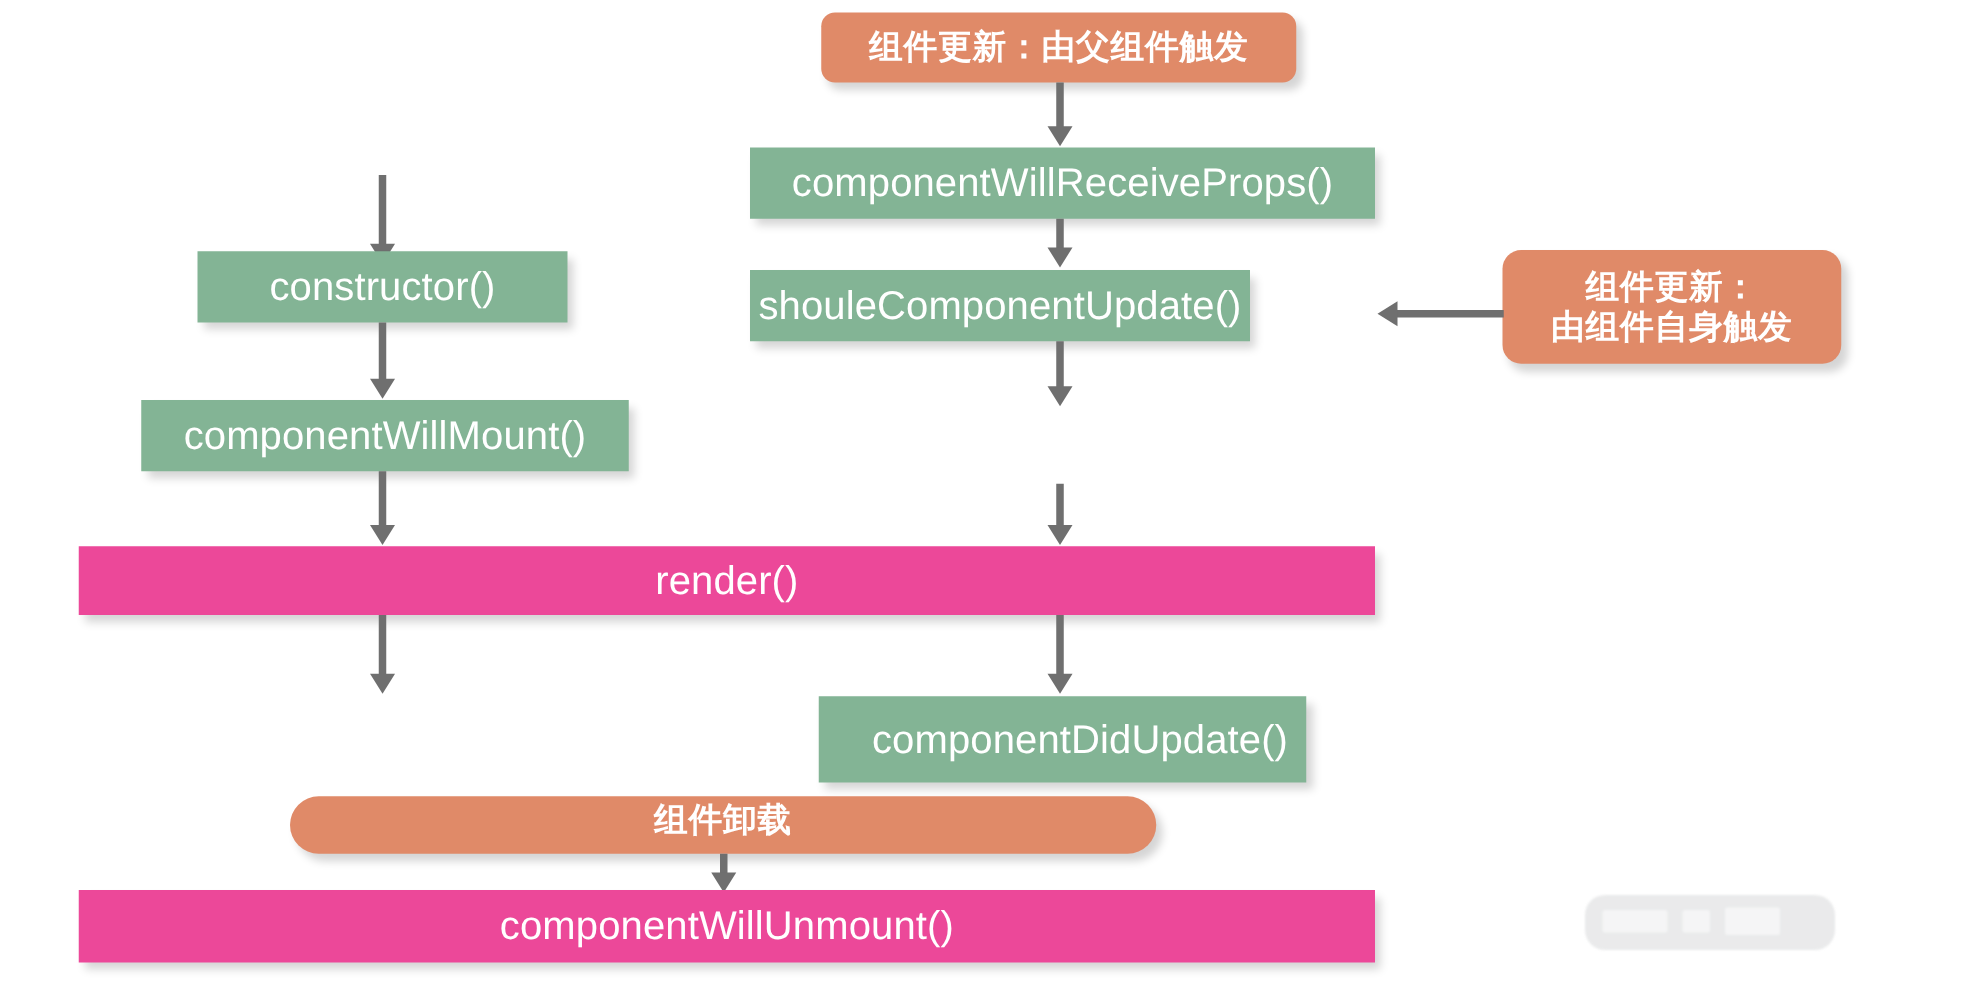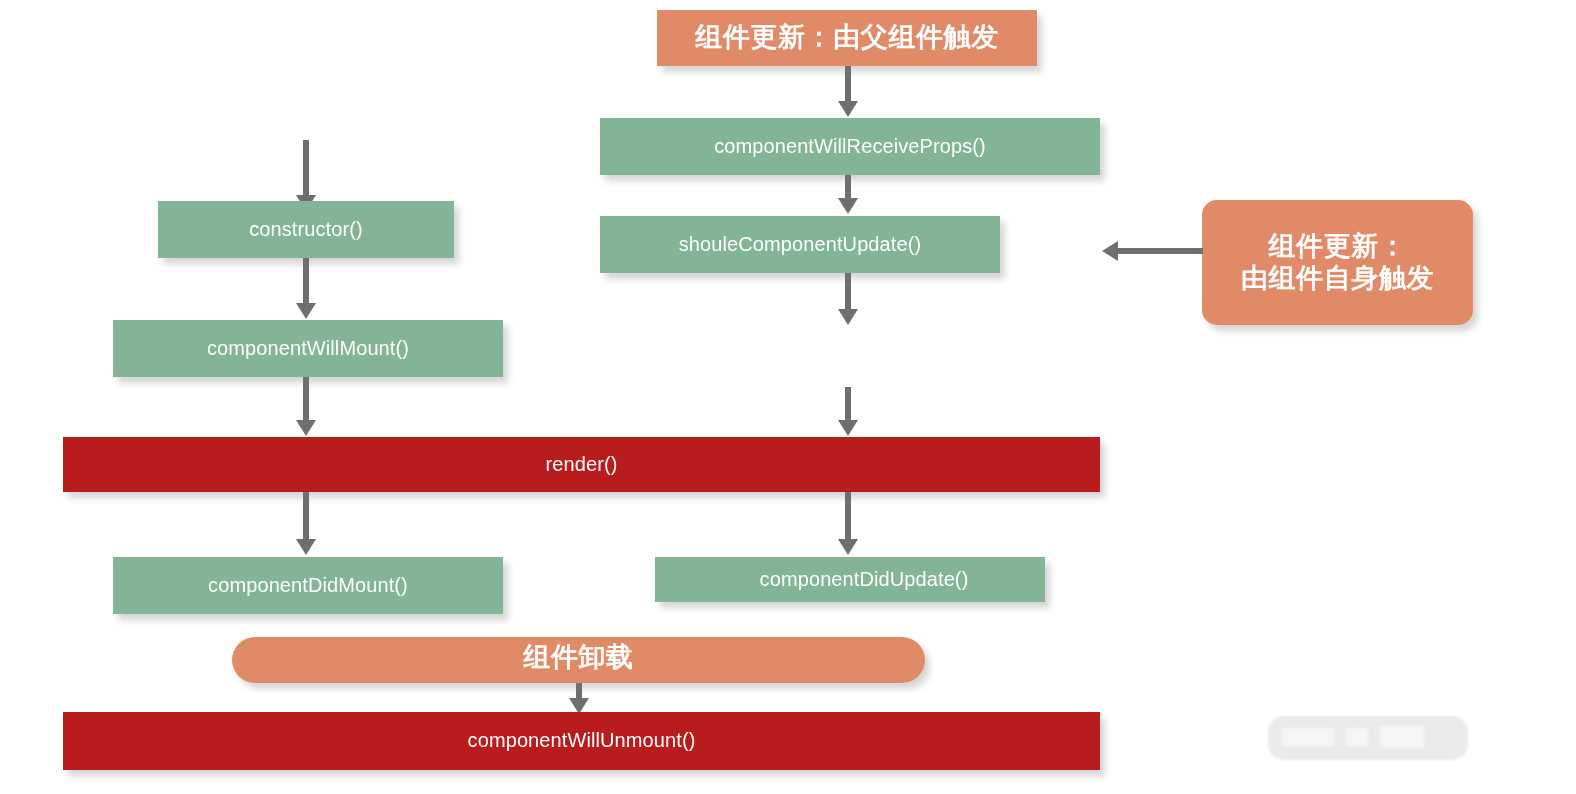--- a/index.html
+++ b/index.html
@@ -25,29 +25,29 @@
     align-items: center;
     justify-content: center;
     color: #ffffff;
     text-align: center;
     line-height: 1.18;
     white-space: pre-line;
     box-shadow: 5px 6px 7px rgba(0,0,0,0.17);
     -webkit-font-smoothing: antialiased;
   }
   .node.green  { background: #83b495; }
-  .node.blue   { background: #b91c1c; }
+  .node.blue   { background: #ec4899; }
   .node.orange { background: #e08a68; }
 
   .node.rect     { border-radius: 0; }
-  .node.rounded  { border-radius: 1px; text-align: center; }
+  .node.rounded  { border-radius: 11px; text-align: center; }
   .node.rounded-lg { border-radius: 15px; }
   .node.pill     { border-radius: 999px; font-family: Liberation Mono, monospace; }
 
-  .node.latin { font-size: 20px; font-weight: 400; letter-spacing: 0.1px; }
+  .node.latin { font-size: 32px; font-weight: 400; letter-spacing: 0.1px; }
   .node.cjk   { font-size: 27px; font-weight: 700; letter-spacing: 0.6px; }
 
   
   .arrow-v {
     position: absolute;
     width: 6px;
     background: #6f6f6f;
   }
   .arrow-v::after {
     content: "";
@@ -109,39 +109,38 @@
   <div class="node orange rounded cjk" style="left:657px; top:10px; width:380px; height:56px;">组件更新：由父组件触发</div>
 
   <div class="arrow-v" style="left:845px; top:66px; height:36px;"></div>
 
   <div class="node green rect latin" style="left:600px; top:118px; width:500px; height:57px;">componentWillReceiveProps()</div>
 
   <div class="arrow-v" style="left:845px; top:175px; height:24px;"></div>
 
   <div class="node green rect latin" style="left:600px; top:216px; width:400px; height:57px;">shouleComponentUpdate()</div>
 
-  <div class="node orange rounded-lg cjk" style="left:1202px; top:200px; width:271px; height:125px;border-radius:15px;">组件更新：
+  <div class="node orange rounded-lg cjk" style="left:1202px; top:200px; width:271px; height:91px;border-radius:15px;">组件更新：
 由组件自身触发</div>
 
   <div class="arrow-h-left" style="left:1117px; top:248px; width:86px;"></div>
 
   <div class="arrow-v" style="left:845px; top:273px; height:37px;"></div>
 
 
   <div class="arrow-v" style="left:845px; top:387px; height:34px;"></div>
 
   <div class="node blue rect latin" style="left:63px; top:437px; width:1037px; height:55px;">render()</div>
 
   <div class="arrow-v" style="left:303px; top:492px; height:48px;"></div>
 
   <div class="arrow-v" style="left:845px; top:492px; height:48px;"></div>
 
-  <div class="node green rect latin" style="left:113px; top:557px; width:390px; height:57px;">componentDidMount()</div>
 
-  <div class="node green rect latin" style="left:655px; top:557px; width:390px; height:45px;padding-left:28px;">componentDidUpdate()</div>
+  <div class="node green rect latin" style="left:655px; top:557px; width:390px; height:69px;padding-left:28px;">componentDidUpdate()</div>
 
   <div class="node orange pill cjk" style="left:232px; top:637px; width:693px; height:46px;">组件卸载</div>
 
   <div class="arrow-v" style="left:576px; top:683px; height:16px;"></div>
 
   <div class="node blue rect latin" style="left:63px; top:712px; width:1037px; height:58px;">componentWillUnmount()</div>
 
   <div class="watermark" style="left:1268px; top:716px; width:200px; height:44px;">
     <div class="wm-block" style="left:14px; top:12px; width:52px; height:18px;"></div>
     <div class="wm-block" style="left:78px; top:12px; width:22px; height:18px;"></div>

